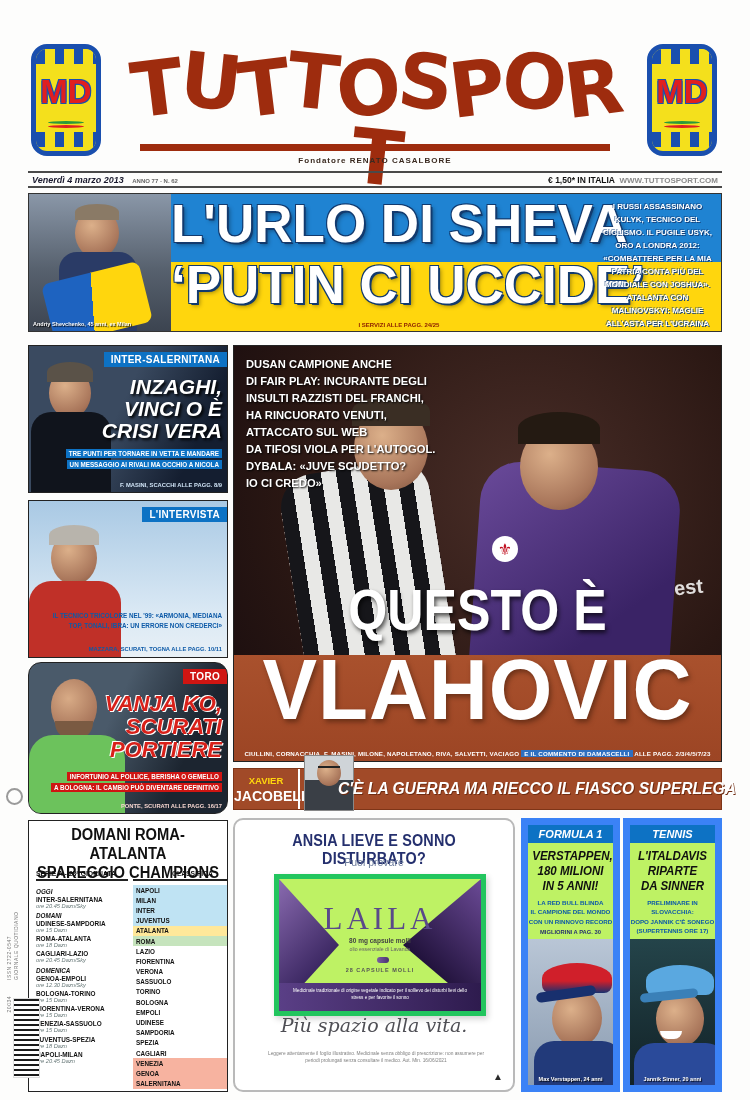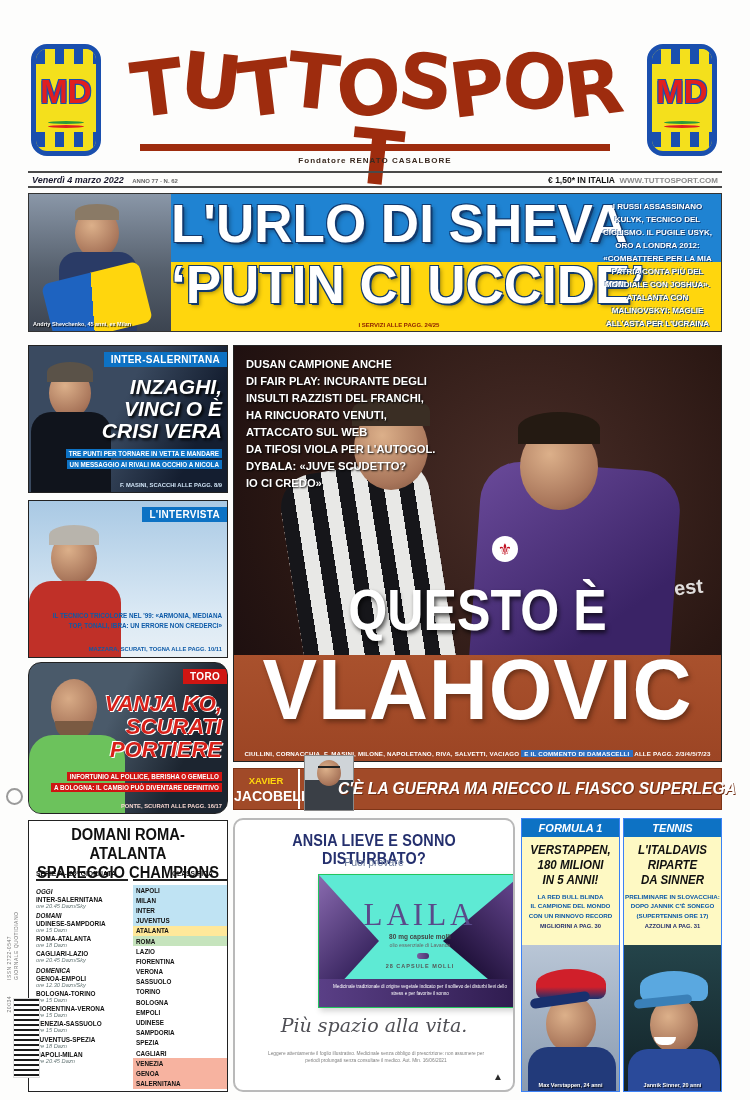--- a/index.html
+++ b/index.html
@@ -99,41 +99,41 @@
   #strip-head{left:120px;top:0;width:366px;height:40px;display:flex;align-items:center;justify-content:center;
               font-size:17px;font-weight:900;font-style:italic;color:#fff;white-space:nowrap;
               transform:scaleX(.92);transform-origin:center;text-shadow:1px 1px 0 #6e2c12;}
 
   
   #ad{left:233px;top:818px;width:282px;height:274px;background:#fff;border:2px solid #b9b9b9;border-radius:10px;
       box-sizing:border-box;overflow:hidden;}
   #ad-head{top:12px;left:0;width:100%;text-align:center;font-size:16px;font-weight:900;color:#25306e;
            transform:scaleX(.9);letter-spacing:.2px;}
   #ad-sub{top:36px;left:0;width:100%;text-align:center;font-size:10.5px;color:#6a7a9a;}
-  #ad-product{left:39px;top:54px;width:202px;height:132px;background:#5eead4;border:1px solid #22c55e;
-              box-shadow:2px 3px 6px rgba(0,0,0,.18);overflow:hidden;margin-left:44px;}
+  #ad-product{left:39px;top:54px;width:202px;height:132px;background:#bef264;border:5px solid #22c55e;
+              box-shadow:2px 3px 6px rgba(0,0,0,.18);overflow:hidden;}
   .tri-l{position:absolute;left:0;top:0;width:60px;height:100%;
          background:linear-gradient(135deg,#8a6bb0,#33205a 75%);clip-path:polygon(0 0,100% 50%,0 100%);}
   .tri-r{position:absolute;right:0;top:0;width:78px;height:100%;
          background:linear-gradient(225deg,#6b4a96,#1e1038 70%);clip-path:polygon(100% 0,0 50%,100% 100%);}
   #laila{top:22px;left:0;width:100%;text-align:center;font-family:"Liberation Serif","DejaVu Serif",serif;
          font-size:31px;color:#5a4a8a;letter-spacing:4px;}
   #laila-sub{top:58px;left:0;width:100%;text-align:center;font-size:6.5px;font-weight:bold;color:#444;}
   #laila-sub2{top:67px;left:0;width:100%;text-align:center;font-size:5.2px;color:#666;}
   #laila-pill{left:98px;top:78px;width:12px;height:6px;border-radius:3px;background:linear-gradient(90deg,#7a5fa0,#4a3270);}
   #laila-count{top:88px;left:0;width:100%;text-align:center;font-size:5.5px;font-weight:bold;color:#555;letter-spacing:1px;}
   #laila-band{left:0;bottom:0;width:100%;height:28px;background:linear-gradient(90deg,#5a3f86,#2e1b4e);
               color:#fff;font-size:4.6px;text-align:center;padding:4px 14px;box-sizing:border-box;line-height:1.6;}
   #ad-tagline{top:194px;left:0;width:100%;text-align:center;font-family:"DejaVu Serif","Liberation Serif",serif;
               font-style:italic;font-size:19px;color:#4f4f55;}
   #ad-fine{top:230px;left:28px;width:226px;text-align:center;font-size:4.8px;color:#808080;line-height:1.5;}
   .maklogo{position:absolute;font-size:10px;color:#2a2a2a;}
 
   
-  .sbox{top:818px;width:99px;height:274px;border:1px solid #3b82f6;box-sizing:border-box;background:#fef9c3;overflow:hidden;}
+  .sbox{top:818px;width:99px;height:274px;border:7px solid #3b82f6;box-sizing:border-box;background:#bef264;overflow:hidden;}
   .sbox-tag{height:18px;background:#0d72c4;color:#fff;font-weight:900;font-style:italic;font-size:11px;
             display:flex;align-items:center;justify-content:center;}
   .sbox-head{margin-top:6px;text-align:center;font-size:12.8px;font-weight:900;font-style:italic;color:#101010;
              line-height:1.16;transform:scaleX(.9);}
   .sbox-sub{margin-top:4px;text-align:center;font-size:6.2px;font-weight:900;color:#0d5aa8;line-height:1.55;}
   .sbox-credit{margin-top:3px;text-align:center;font-size:5.8px;font-weight:900;color:#25306e;}
   .sbox-photo{position:absolute;left:0;bottom:0;width:100%;height:146px;overflow:hidden;}
   .sbox-caption{position:absolute;bottom:3px;left:0;width:100%;text-align:center;font-size:5.5px;font-weight:bold;
                 color:#fff;text-shadow:1px 1px 1px #000;}
 
@@ -163,21 +163,21 @@
     <div class="md-arc" style="background:#e02020;"></div>
     <div class="md-stripes" style="margin-top:4px;"></div>
   </div>
 
   <div class="abs" id="masthead"><span>T</span><span>U</span><span>T</span><span>T</span><span>O</span><span>S</span><span>P</span><span>O</span><span>R</span><span>T</span></div>
   <div class="abs" id="mast-bar"></div>
   <div class="abs" id="founder">Fondatore RENATO CASALBORE</div>
 
   <div class="abs" id="dateline">
     <span class="dl-left">
-      <span>Venerdì 4 marzo 2022</span>
+      <span>Venerdì 4 marzo 2013</span>
       <span class="dl-issue">ANNO 77 - N. 62</span>
     </span>
     <span class="dl-left" style="font-style:normal">
       <span class="dl-price">€ 1,50* IN ITALIA</span>
       <span class="dl-site">WWW.TUTTOSPORT.COM</span>
     </span>
   </div>
 
   <div class="abs" id="banner">
     <div class="abs" id="banner-photo">

